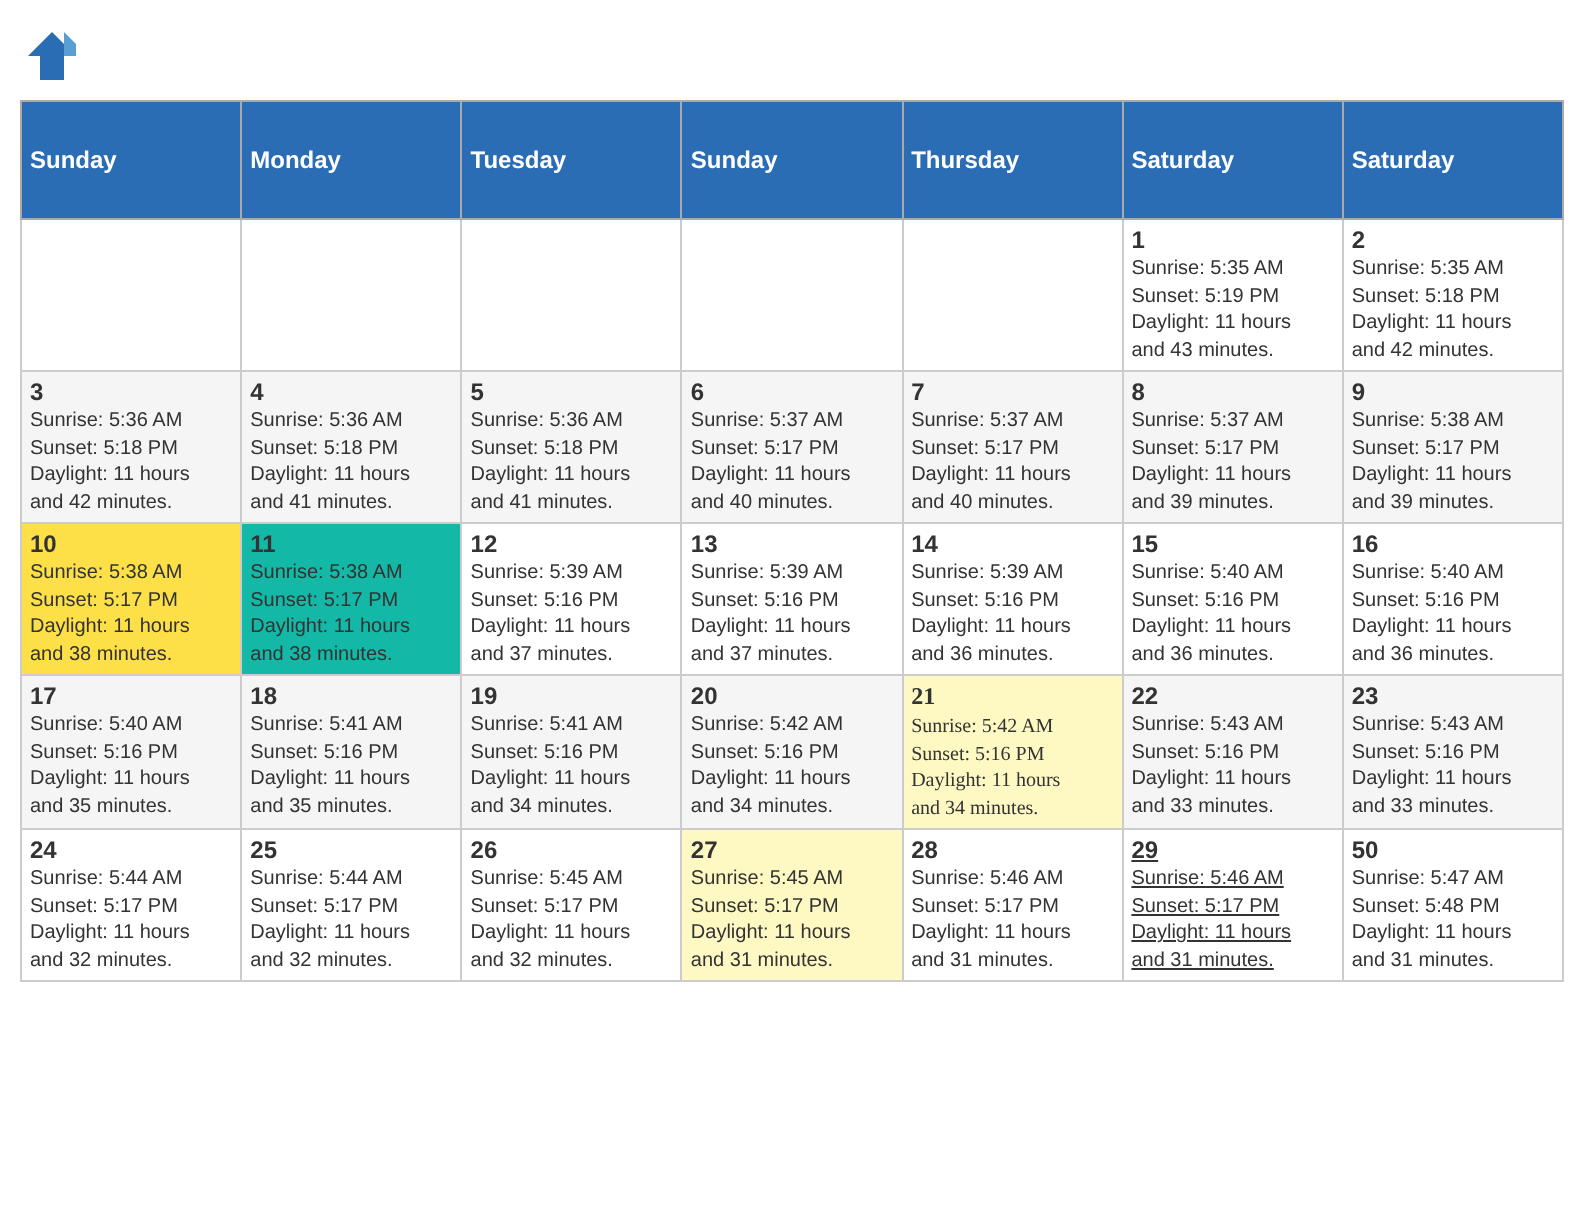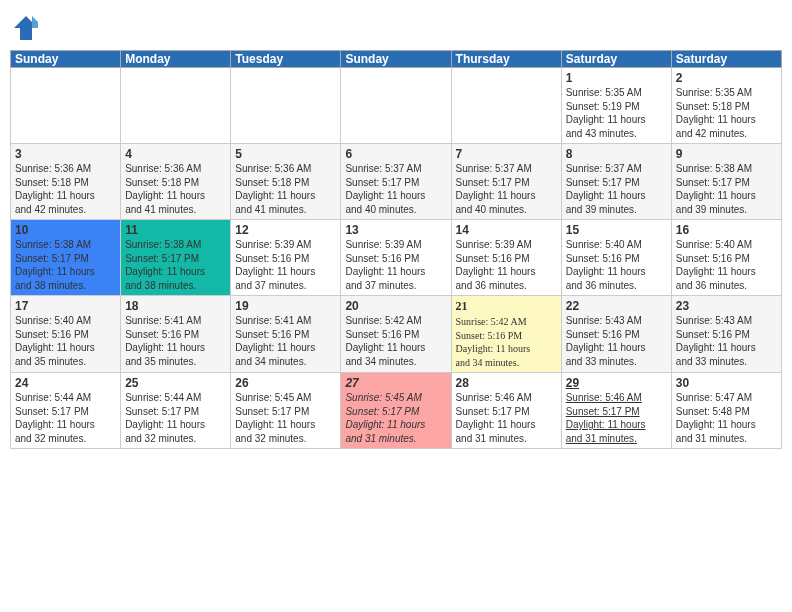--- a/index.html
+++ b/index.html
@@ -45,21 +45,21 @@
     }
     .calendar {
       width: 100%;
       border-collapse: collapse;
     }
     .calendar th {
       background-color: #2a6db5;
       color: #fff;
       font-size: 12px;
       font-weight: bold;
-      padding: 1px 4px;
+      padding: 22px 4px;
       border: 1px solid #aaa;
       text-align: left;
     }
     .calendar td {
       vertical-align: top;
       border: 1px solid #ccc;
       padding: 3px 4px;
       font-size: 10px;
       color: #333;
       width: 108px;
@@ -189,21 +189,21 @@
         </td>
         <td style="background: rgb(245, 245, 245);">
           <span class="day-num">9</span>
           <div class="day-info" style="white-space: pre-wrap;">Sunrise: 5:38 AM
 Sunset: 5:17 PM
 Daylight: 11 hours
 and 39 minutes.</div>
         </td>
       </tr>
       <tr>
-        <td style="background: #3b82f6;">
+        <td style="background: #fde047;">
           <span class="day-num">10</span>
           <div class="day-info" style="white-space: pre-wrap;">Sunrise: 5:38 AM
 Sunset: 5:17 PM
 Daylight: 11 hours
 and 38 minutes.</div>
         </td>
         <td style="background: #14b8a6;">
           <span class="day-num">11</span>
           <div class="day-info" style="white-space: pre-wrap;">Sunrise: 5:38 AM
 Sunset: 5:17 PM
@@ -312,21 +312,21 @@
 Daylight: 11 hours
 and 32 minutes.</div>
         </td>
         <td style="background: rgb(255, 255, 255);">
           <span class="day-num">26</span>
           <div class="day-info" style="white-space: pre-wrap;">Sunrise: 5:45 AM
 Sunset: 5:17 PM
 Daylight: 11 hours
 and 32 minutes.</div>
         </td>
-        <td style="background: #fca5a5; font-style: italic;">
+        <td style="background: #fef9c3;">
           <span class="day-num">27</span>
           <div class="day-info" style="white-space: pre-wrap;">Sunrise: 5:45 AM
 Sunset: 5:17 PM
 Daylight: 11 hours
 and 31 minutes.</div>
         </td>
         <td style="background: rgb(255, 255, 255);">
           <span class="day-num">28</span>
           <div class="day-info" style="white-space: pre-wrap;">Sunrise: 5:46 AM
 Sunset: 5:17 PM
@@ -334,21 +334,21 @@
 and 31 minutes.</div>
         </td>
         <td style="background: rgb(255, 255, 255); text-decoration: underline;">
           <span class="day-num">29</span>
           <div class="day-info" style="white-space: pre-wrap;">Sunrise: 5:46 AM
 Sunset: 5:17 PM
 Daylight: 11 hours
 and 31 minutes.</div>
         </td>
         <td style="background: rgb(255, 255, 255);">
-          <span class="day-num">30</span>
+          <span class="day-num">50</span>
           <div class="day-info" style="white-space: pre-wrap;">Sunrise: 5:47 AM
 Sunset: 5:48 PM
 Daylight: 11 hours
 and 31 minutes.</div>
         </td>
       </tr>
     </tbody>
 </table>
 
 </body></html>

